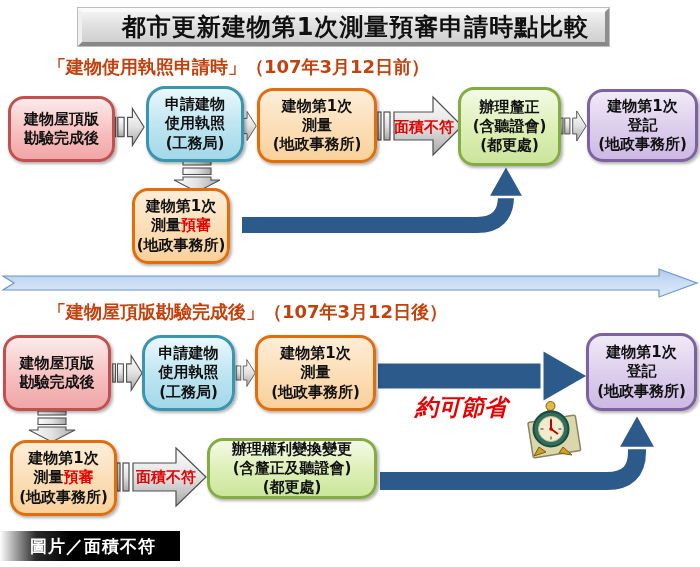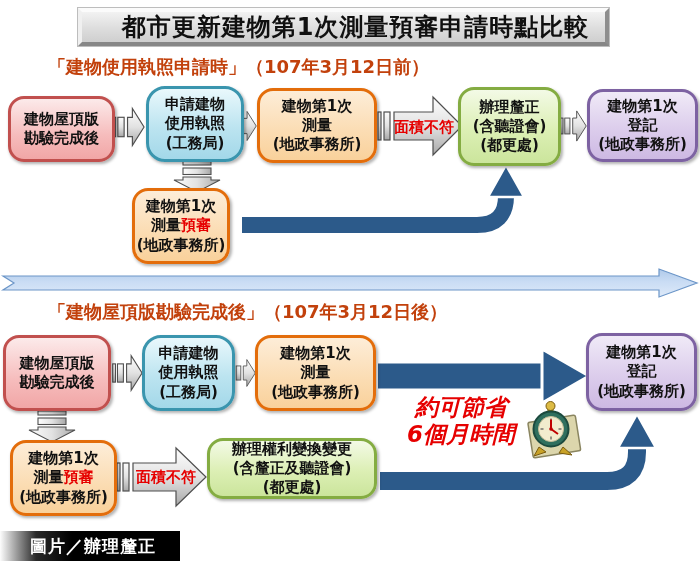--- a/index.html
+++ b/index.html
@@ -213,18 +213,17 @@
   </div>
 
   <div class="fb green" style="left:207px;top:438px;width:170px;height:61px">
     <div>辦理權利變換變更</div>
     <div>(含釐正及聽證會)</div>
     <div>(都更處)</div>
   </div>
 
   <div class="savings">
     <div>約可節省</div>
-    <div>6個月時間</div>
-  </div>
-
-  <div class="credit">圖片／辦理釐正</div>
+  </div>
+
+  <div class="credit">圖片／面積不符</div>
 
 </div>
 
 </body></html>

